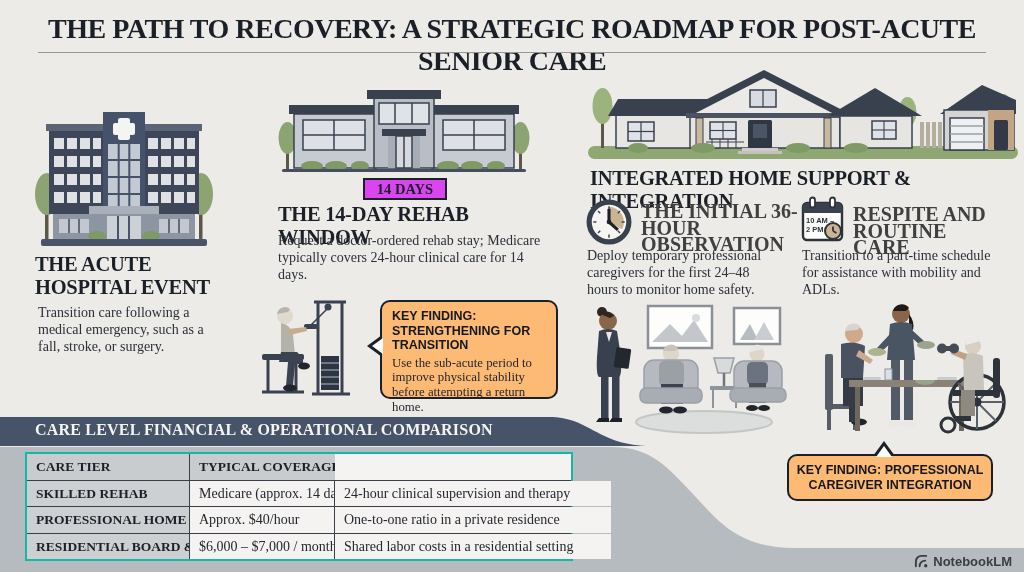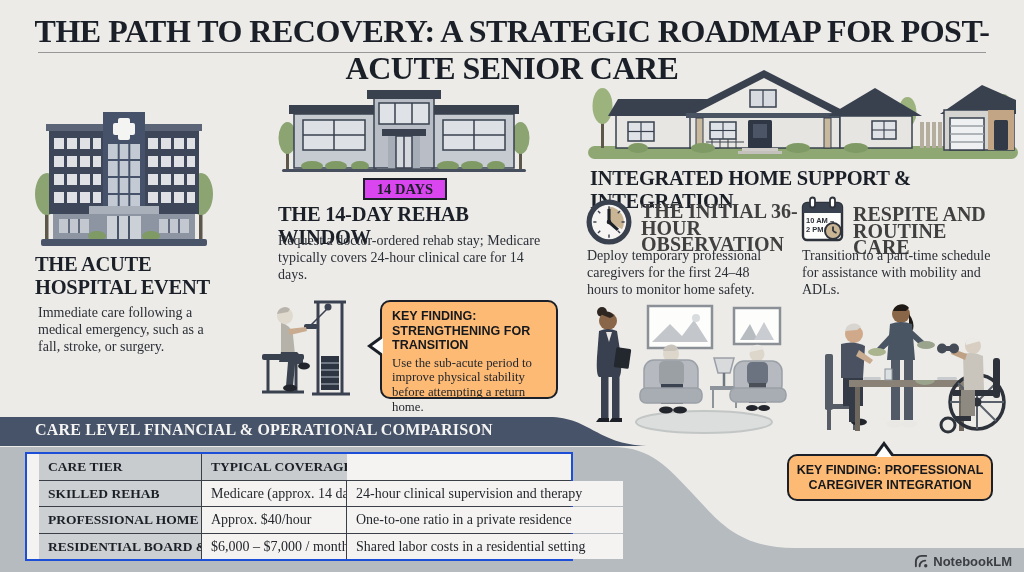--- a/index.html
+++ b/index.html
@@ -3,21 +3,21 @@
 <meta charset="utf-8">
 <style>
   * { margin:0; padding:0; box-sizing:border-box; }
   body { background:#888; }
   .root {
     position:relative; width:1024px; height:572px; overflow:hidden;
     background:#ecebe8; font-family:"Liberation Serif", serif; color:#262a30;
   }
   .title {
     position:absolute; top:13px; left:0; width:1024px; text-align:center;
-    font-size:32px; font-weight:bold; letter-spacing:-0.5px; color:#1b2028;
+    font-size:28px; font-weight:bold; letter-spacing:-0.5px; color:#1b2028;
   }
   .title-rule { position:absolute; top:52px; left:38px; width:948px; border-top:1.5px solid #97979a; }
   .h2 { position:absolute; font-weight:bold; font-size:20.5px; letter-spacing:-0.3px; color:#1b2028; line-height:23px; }
   .h3 { position:absolute; font-weight:bold; font-size:20px; color:#404040; line-height:16.5px; }
   .body { position:absolute; font-size:14px; line-height:17px; color:#2b2f36; }
   .badge {
     position:absolute; left:363px; top:178px; width:84px; height:22px;
     border:2px solid #1b2028; background:#d946ef; text-align:center;
     font-weight:bold; font-size:14.5px; line-height:18px; color:#1b2028;
   }
@@ -35,21 +35,21 @@
   .tail-left-i { left:-10px; top:36px; border-top:8px solid transparent; border-bottom:8px solid transparent; border-right:11px solid #fdfdfb; }
   .tail-up-o { top:-15px; left:84px; border-left:11px solid transparent; border-right:11px solid transparent; border-bottom:15px solid #1b2028; }
   .tail-up-i { top:-10px; left:87px; border-left:8px solid transparent; border-right:8px solid transparent; border-bottom:11px solid #fdfdfb; }
   .bottom-shapes { position:absolute; left:0; top:400px; z-index:0; }
   .banner-text {
     position:absolute; left:35px; top:421px; z-index:2; color:#f4f4f2;
     font-weight:bold; font-size:16px; letter-spacing:0.2px;
   }
   .ftable {
     position:absolute; left:25px; top:452px; width:548px; z-index:2;
-    border:2px solid #1d4ed8; background:#f4f3f1; font-size:14px;padding-left:12px;
+    border:2px solid #14b8a6; background:#f4f3f1; font-size:14px;
   }
   .frow { display:grid; grid-template-columns:163px 145px 276px; }
   .frow + .frow { border-top:1.5px solid #3a3f47; }
   .fcell { padding:3px 9px; line-height:19.5px; border-right:1.5px solid #3a3f47; background:#f4f3f1; color:#24272d; white-space:nowrap; overflow:hidden; }
   .fcell:last-child { border-right:none; }
   .fhead .fcell { background:#c9ccce; font-weight:bold; font-size:13.5px; color:#1b2028; }
   .ftier { background:#cdd0d2 !important; font-weight:bold; font-size:13.5px; color:#1b2028; }
   .footer {
     position:absolute; right:12px; bottom:3px; z-index:3; display:flex; align-items:center; gap:4px;
     font-family:"Liberation Sans", sans-serif; font-size:13px; font-weight:600; color:#3a3d41;
@@ -143,21 +143,21 @@
         <line x1="36" y1="127" x2="36" y2="141"></line>
         <line x1="46" y1="127" x2="46" y2="141"></line>
         <line x1="136" y1="127" x2="136" y2="141"></line>
         <line x1="146" y1="127" x2="146" y2="141"></line>
       </g>
     <ellipse cx="64" cy="144" rx="9" ry="5" fill="#7f9a64"></ellipse>
     <ellipse cx="118" cy="144" rx="9" ry="5" fill="#7f9a64"></ellipse>
     <rect x="8" y="147" width="166" height="7" rx="2" fill="#4a5468"></rect>
   </svg>
   <div class="h2" style="left:35px; top:253px; width:178px; text-align:left;">THE ACUTE HOSPITAL EVENT</div>
-  <div class="body" style="left:38px; top:304px; width:178px;">Immediate care following a medical emergency, such as a fall, stroke, or surgery.</div>
+  <div class="body" style="left:38px; top:304px; width:178px;">Transition care following a medical emergency, such as a fall, stroke, or surgery.</div>
 
   <svg class="illu" style="left:278px; top:86px;" width="252" height="92" viewBox="0 0 252 92">
 
     <rect x="8" y="58" width="3" height="26" fill="#5d564a"></rect>
     <ellipse cx="9.5" cy="52" rx="9" ry="16" fill="#8ba471"></ellipse>
     <rect x="241" y="58" width="3" height="26" fill="#5d564a"></rect>
     <ellipse cx="242.5" cy="52" rx="9" ry="16" fill="#8ba471"></ellipse>
 
     <rect x="16" y="28" width="82" height="54" fill="#c6cad1" stroke="#39414f" stroke-width="1.5"></rect>
     <rect x="154" y="28" width="82" height="54" fill="#c6cad1" stroke="#39414f" stroke-width="1.5"></rect>

